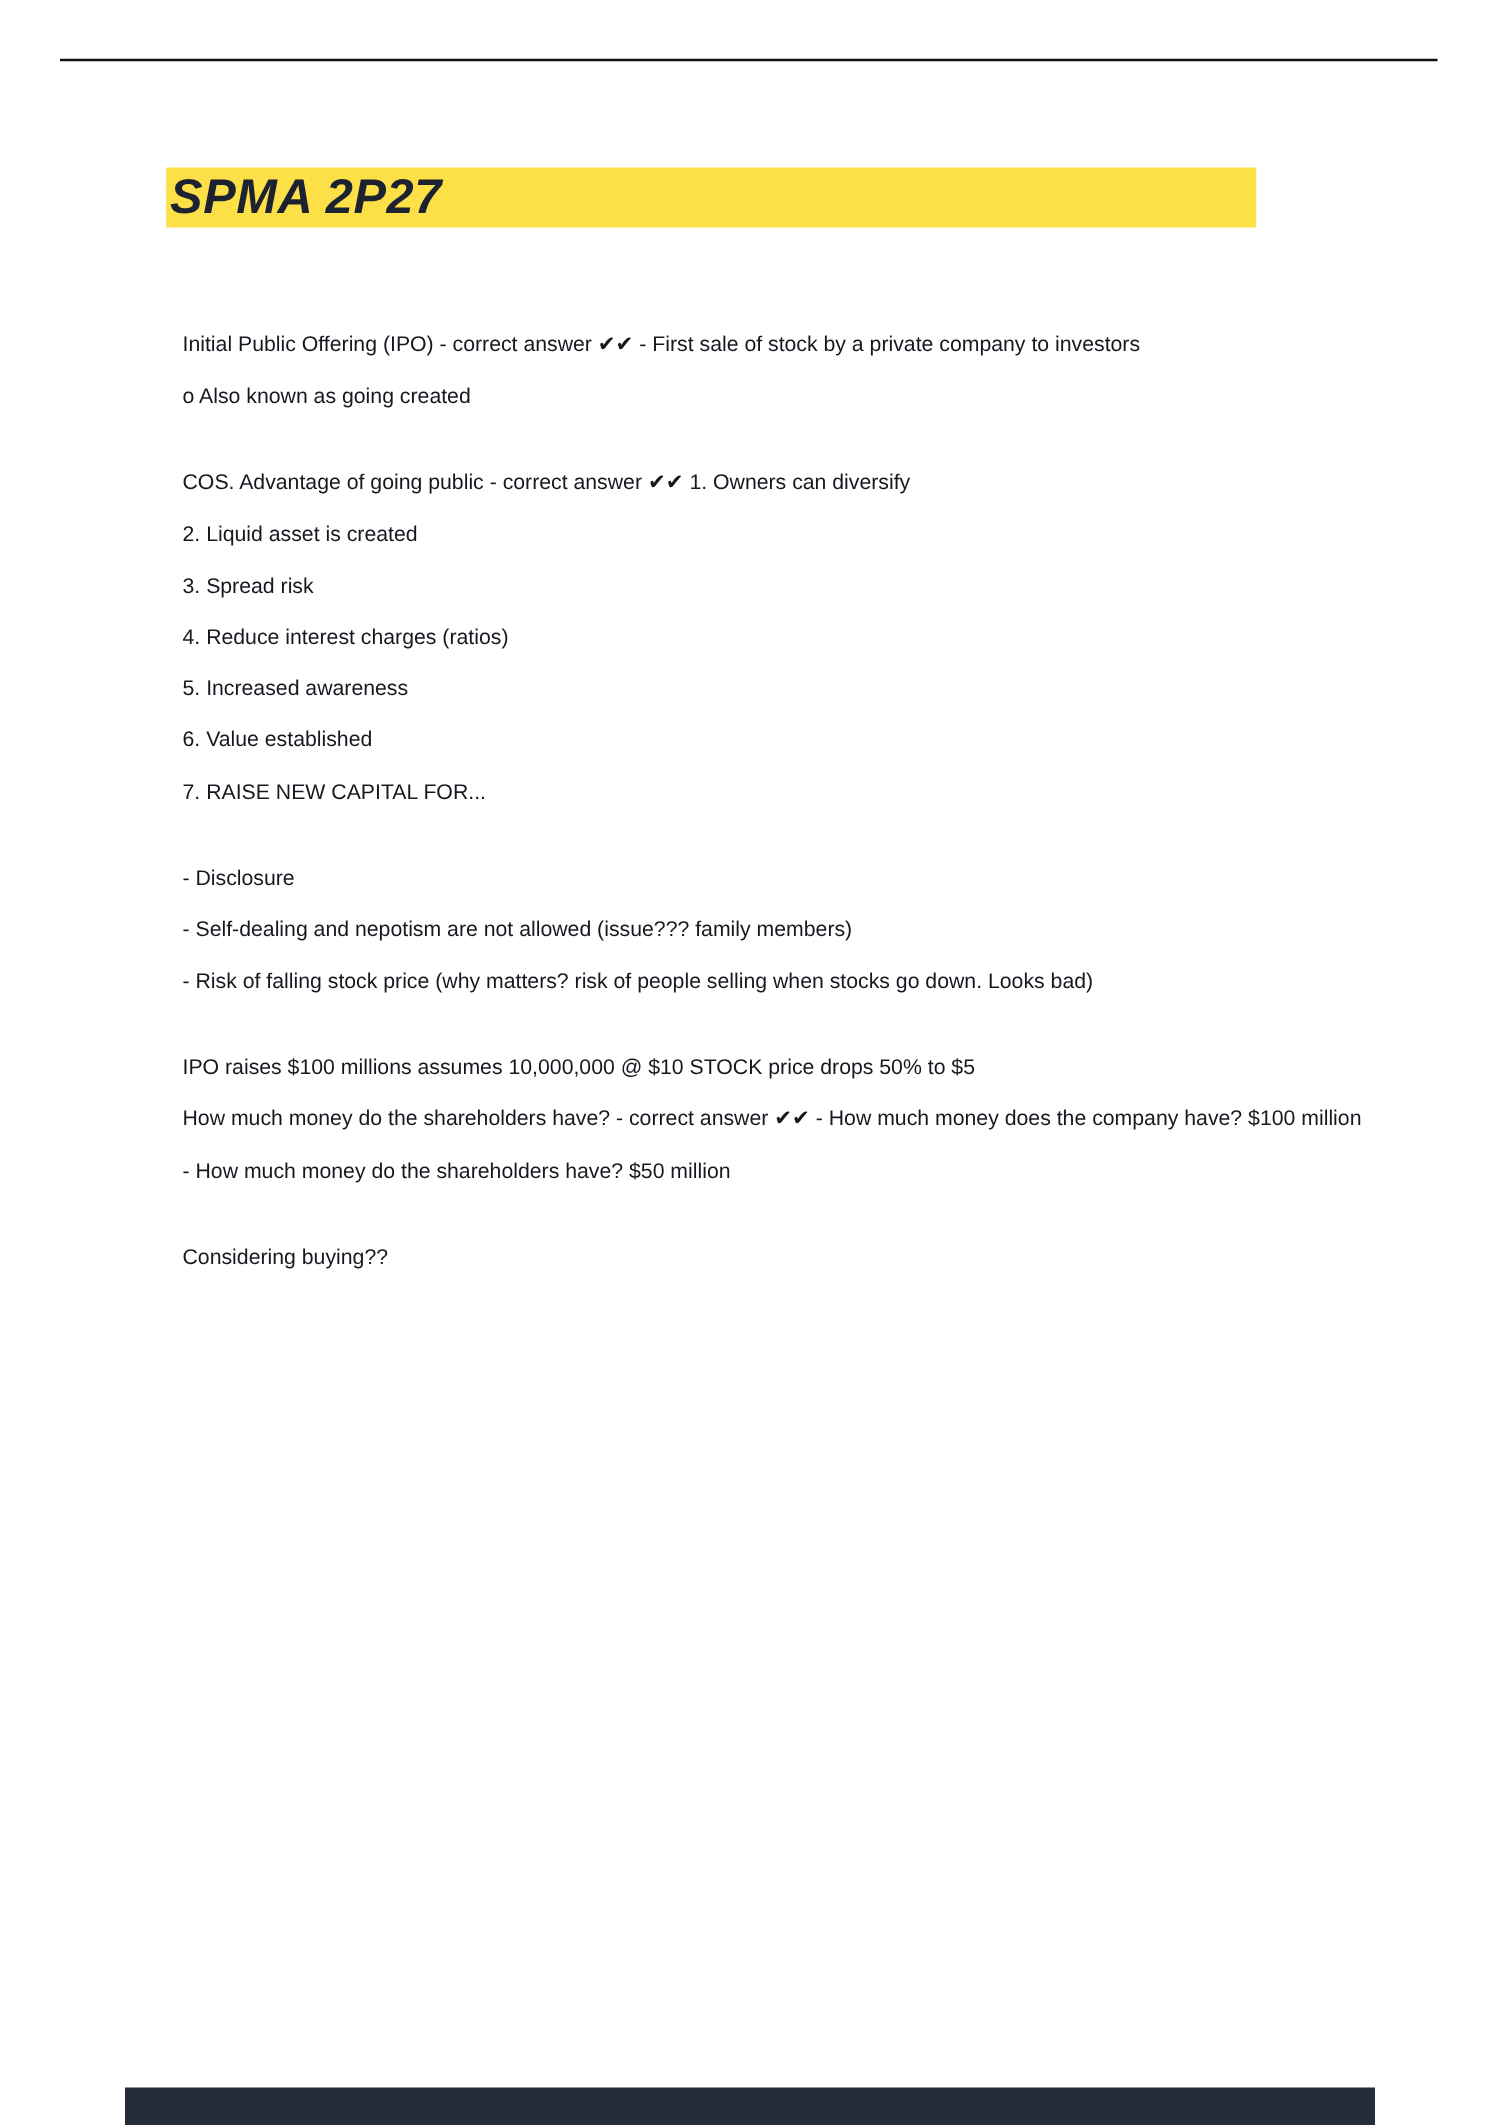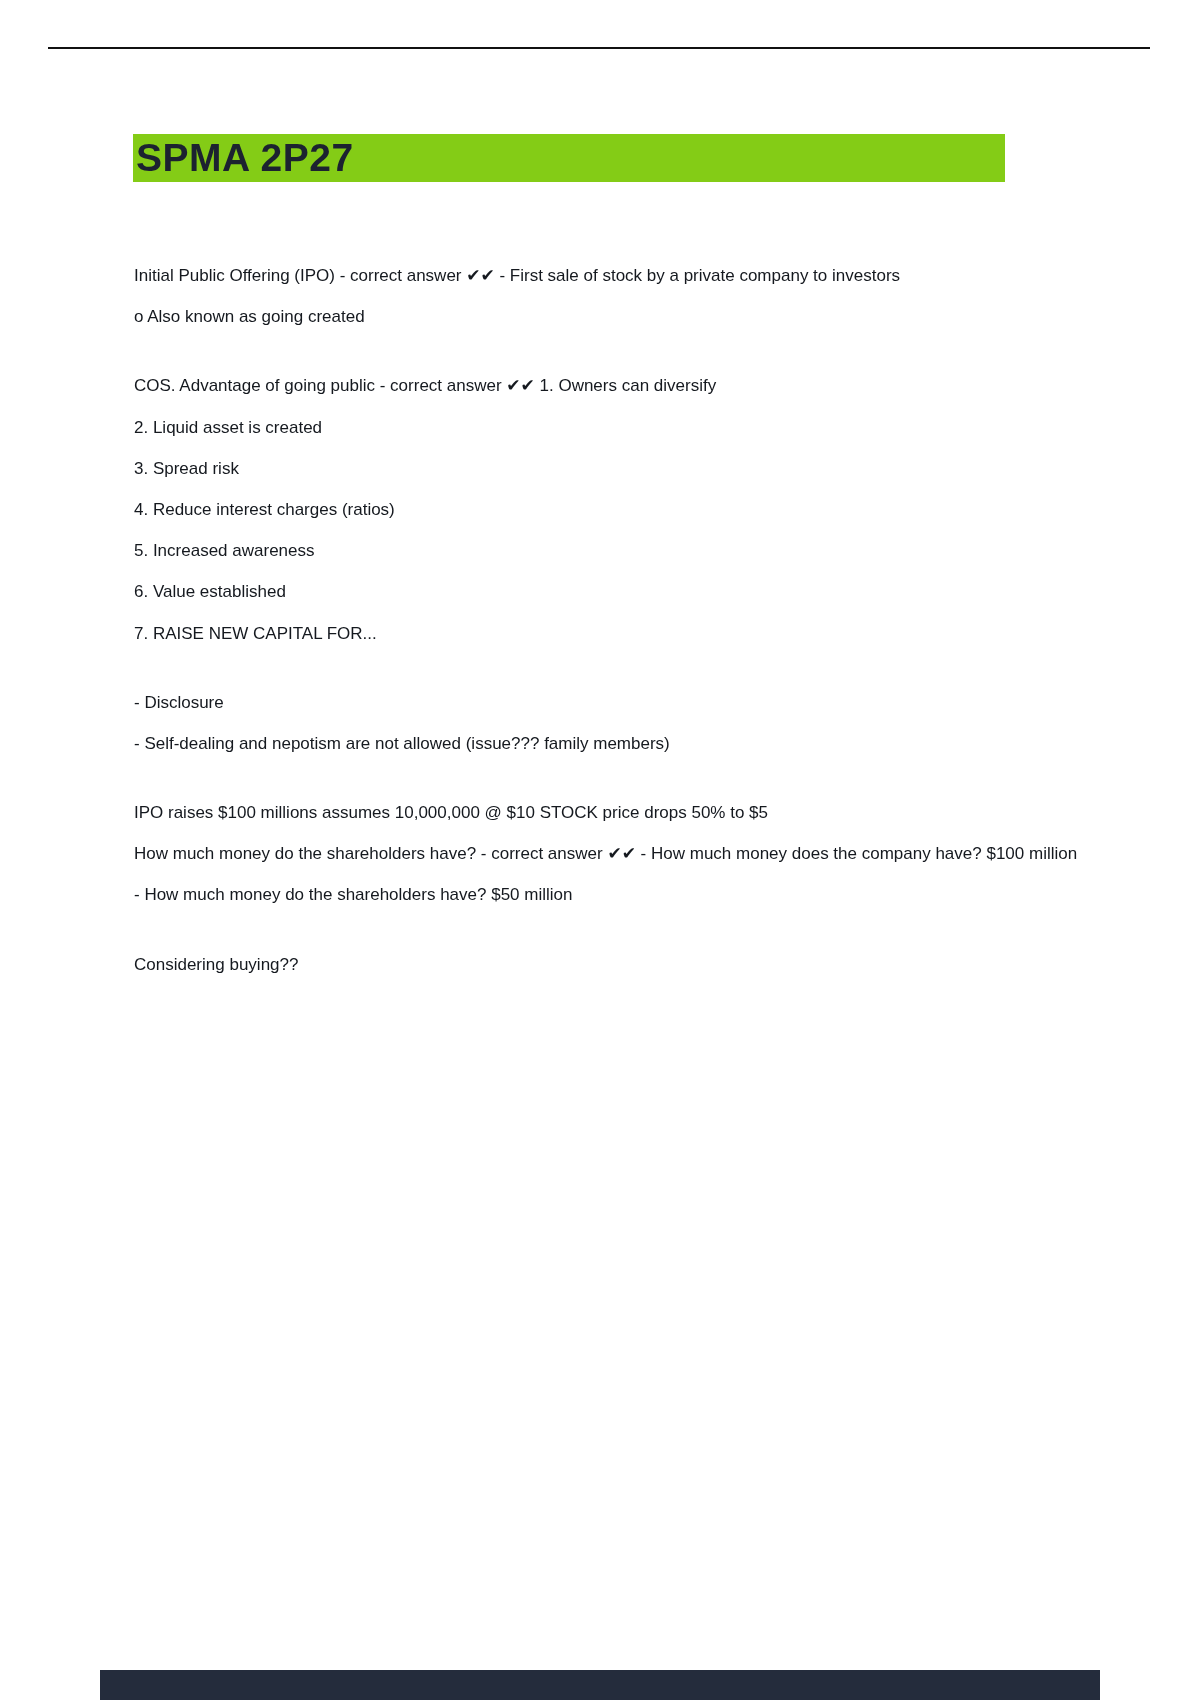--- a/index.html
+++ b/index.html
@@ -38,21 +38,21 @@
   }
   .page-title {
     margin: 0;
     font-size: 39px;
     font-weight: bold;
     letter-spacing: 0.5px;
     color: #1c2230;
   }
   .content {
     position: absolute;
-    left: 134px;
+    left: 146px;
     top: 262px;
     width: 945px;
   }
   .section {
     margin: 0 0 42px 0;
   }
   .section p {
     margin: 0 0 14px 0;
     font-size: 17px;
     line-height: 1.6;
@@ -66,41 +66,42 @@
     height: 30px;
     background: #242c3c;
   }
 </style>
 </head>
 <body>
 
 <div class="page">
   <div class="top-rule" style="background: rgb(17, 17, 17);"></div>
 
-  <div class="title-bar" style="background: #84cc16;">
+  <div class="title-bar" style="background: #fde047; font-style: italic;">
     <h1 class="page-title">SPMA 2P27</h1>
   </div>
 
   <div class="content" id="sections">
       <div class="section">
         <p>Initial Public Offering (IPO) - correct answer ✔✔ - First sale of stock by a private company to investors</p>
         <p>o Also known as going created</p>
       </div>
       <div class="section">
         <p>COS. Advantage of going public - correct answer ✔✔ 1. Owners can diversify</p>
         <p>2. Liquid asset is created</p>
         <p>3. Spread risk</p>
         <p>4. Reduce interest charges (ratios)</p>
         <p>5. Increased awareness</p>
         <p>6. Value established</p>
         <p>7. RAISE NEW CAPITAL FOR...</p>
       </div>
       <div class="section">
         <p>- Disclosure</p>
         <p>- Self-dealing and nepotism are not allowed (issue??? family members)</p>
+        <p>- Risk of falling stock price (why matters? risk of people selling when stocks go down. Looks bad)</p>
       </div>
       <div class="section">
         <p>IPO raises $100 millions assumes 10,000,000 @ $10 STOCK price drops 50% to $5</p>
         <p>How much money do the shareholders have? - correct answer ✔✔ - How much money does the company have? $100 million</p>
         <p>- How much money do the shareholders have? $50 million</p>
       </div>
       <div class="section">
         <p>Considering buying??</p>
       </div>
     </div>

